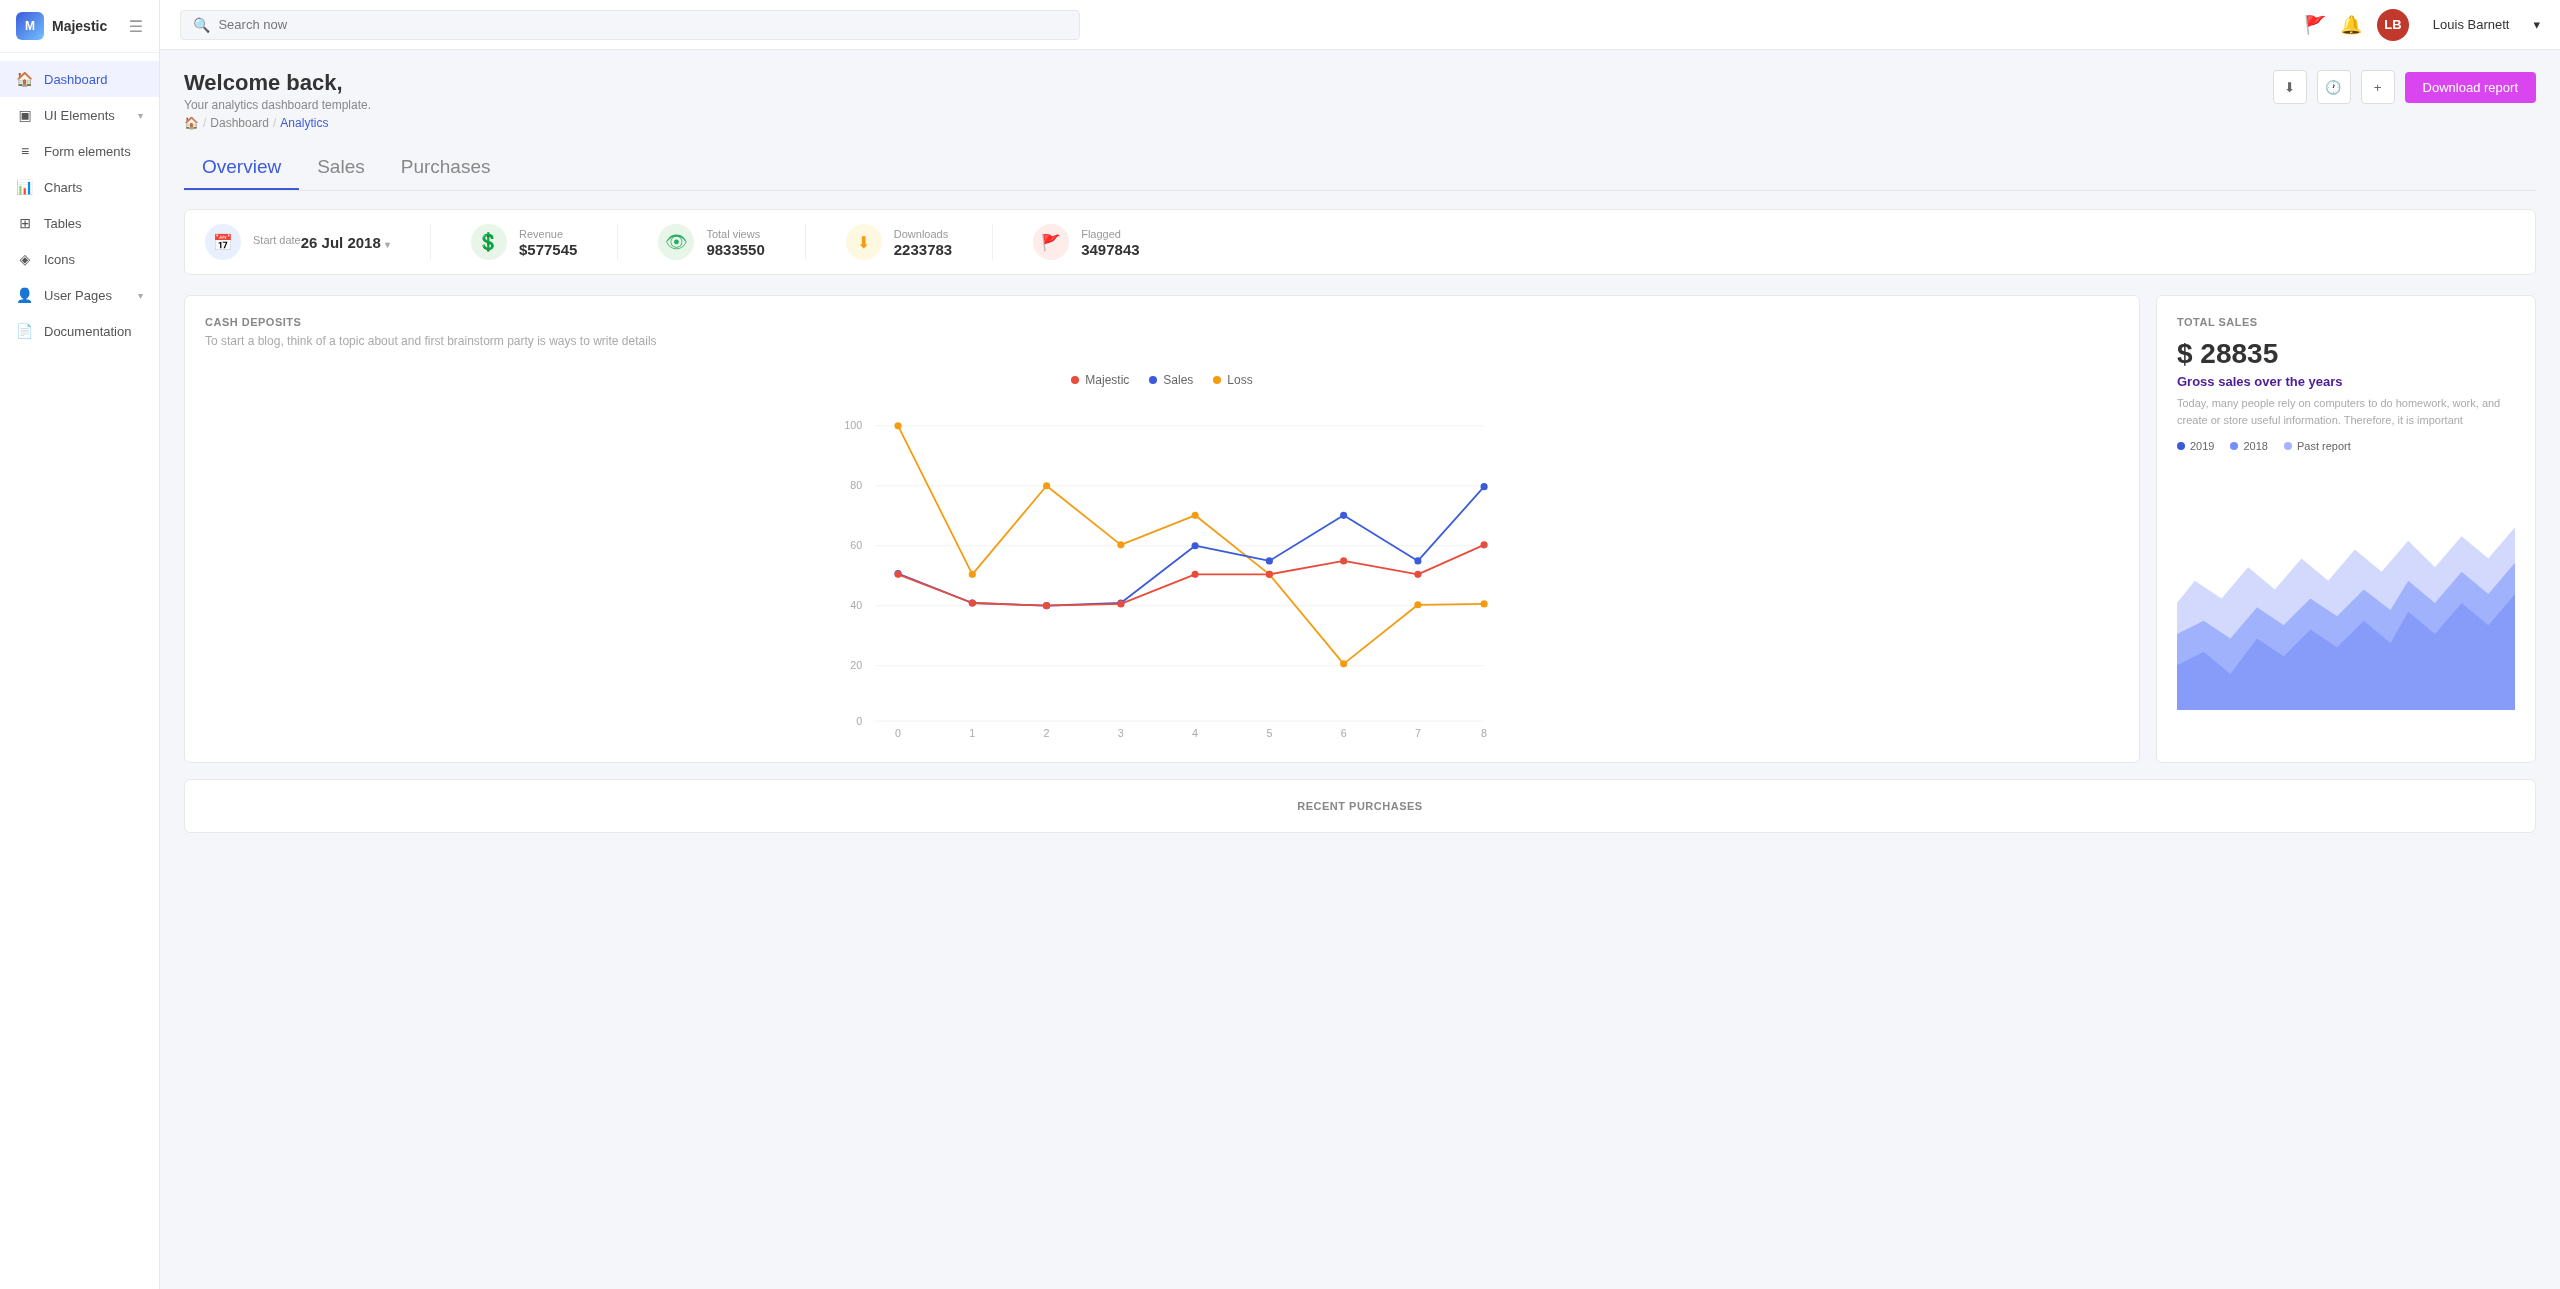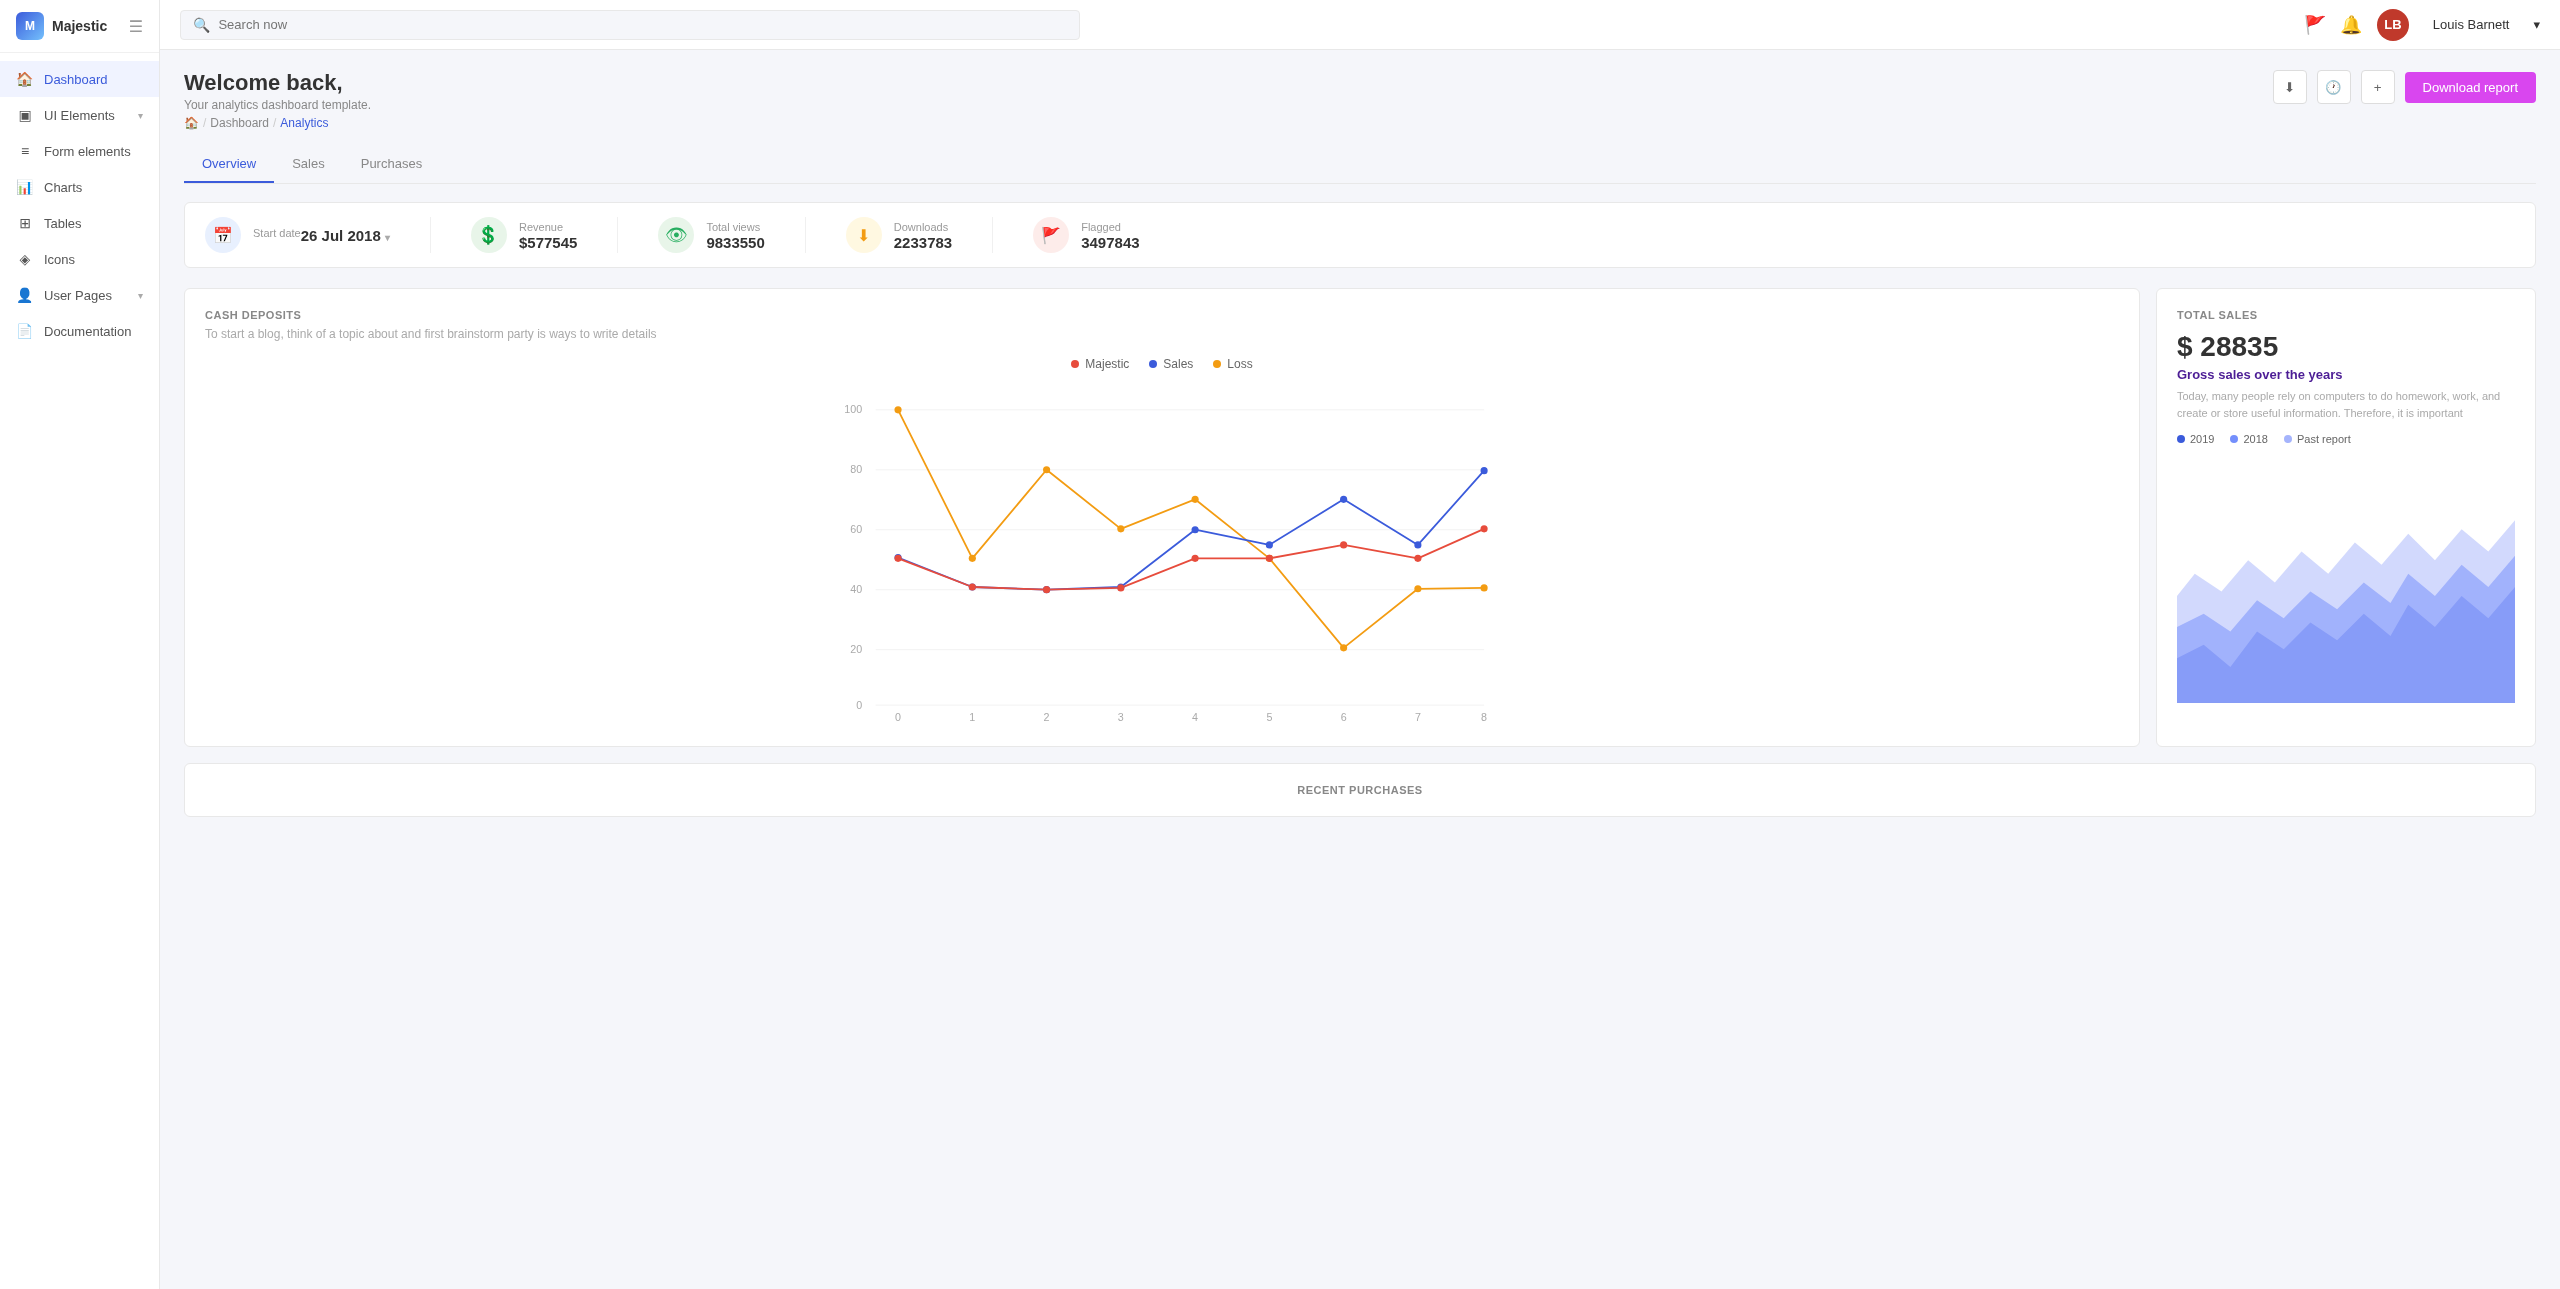--- a/index.html
+++ b/index.html
@@ -37,41 +37,41 @@
     .breadcrumb { display: flex; align-items: center; gap: 4px; font-size: 12px; color: #888; margin-top: 4px; }
     .breadcrumb a { color: #888; text-decoration: none; }
     .breadcrumb .sep { color: #ccc; }
     .breadcrumb .current { color: #3b5bdb; }
     .page-actions { display: flex; align-items: center; gap: 10px; }
     .btn-icon { width: 34px; height: 34px; border: 1px solid #ddd; background: #fff; border-radius: 4px; display: flex; align-items: center; justify-content: center; cursor: pointer; color: #666; }
     .btn-primary { background: #d946ef; color: white; border: none; border-radius: 4px; padding: 8px 18px; font-size: 13px; cursor: pointer; font-weight: 500; }
 
     
     .tabs { display: flex; gap: 0; border-bottom: 1px solid #e8e8e8; margin-bottom: 18px; }
-    .tab { padding: 10px 18px; cursor: pointer; color: #888; font-size: 13px; border-bottom: 2px solid transparent; }
+    .tab { padding: 10px 18px; cursor: pointer; color: #888; font-size: 19px; border-bottom: 2px solid transparent; }
     .tab.active { color: #3b5bdb; border-bottom-color: #3b5bdb; font-weight: 500; }
 
     
     .stats-row { display: flex; align-items: center; gap: 40px; margin-bottom: 20px; background: #fff; padding: 14px 20px; border-radius: 6px; border: 1px solid #e8e8e8; }
     .stat-item { display: flex; align-items: center; gap: 12px; }
     .stat-icon { width: 36px; height: 36px; border-radius: 50%; display: flex; align-items: center; justify-content: center; font-size: 16px; }
     .stat-icon.blue { background: #e8f0fe; color: #3b5bdb; }
     .stat-icon.green { background: #e8f5e9; color: #27ae60; }
     .stat-icon.yellow { background: #fff8e1; color: #f39c12; }
     .stat-icon.red { background: #fdecea; color: #e74c3c; }
     .stat-label { font-size: 11px; color: #999; }
     .stat-value { font-size: 15px; font-weight: 600; color: #333; }
     .stat-divider { width: 1px; height: 36px; background: #f0f0f0; }
     .start-date { display: flex; }
 
     
     .charts-grid { display: grid; grid-template-columns: 1fr 380px; gap: 16px; margin-bottom: 16px; }
     .chart-card { background: #fff; border: 1px solid #e8e8e8; border-radius: 6px; padding: 20px; }
     .chart-title { font-size: 11px; font-weight: 700; color: #888; text-transform: uppercase; letter-spacing: 0.5px; margin-bottom: 6px; }
-    .chart-subtitle { font-size: 12px; color: #aaa; margin-bottom: 16px; }
+    .chart-subtitle { font-size: 12px; color: #aaa; margin-bottom: 25px; }
     .chart-legend { display: flex; gap: 20px; justify-content: center; margin-bottom: 12px; }
     .legend-item { display: flex; align-items: center; gap: 6px; font-size: 12px; color: #666; }
     .legend-dot { width: 8px; height: 8px; border-radius: 50%; }
 
     
     .total-sales-amount { font-size: 28px; font-weight: 700; color: #333; margin: 10px 0 4px; }
     .total-sales-subtitle { font-size: 13px; font-weight: 600; color: #4c1d95; margin-bottom: 6px; }
     .total-sales-desc { font-size: 11px; color: #aaa; line-height: 1.5; margin-bottom: 12px; }
     .sales-legend { display: flex; gap: 16px; margin-bottom: 12px; }
     .sales-legend-item { display: flex; align-items: center; gap: 5px; font-size: 11px; color: #666; }

